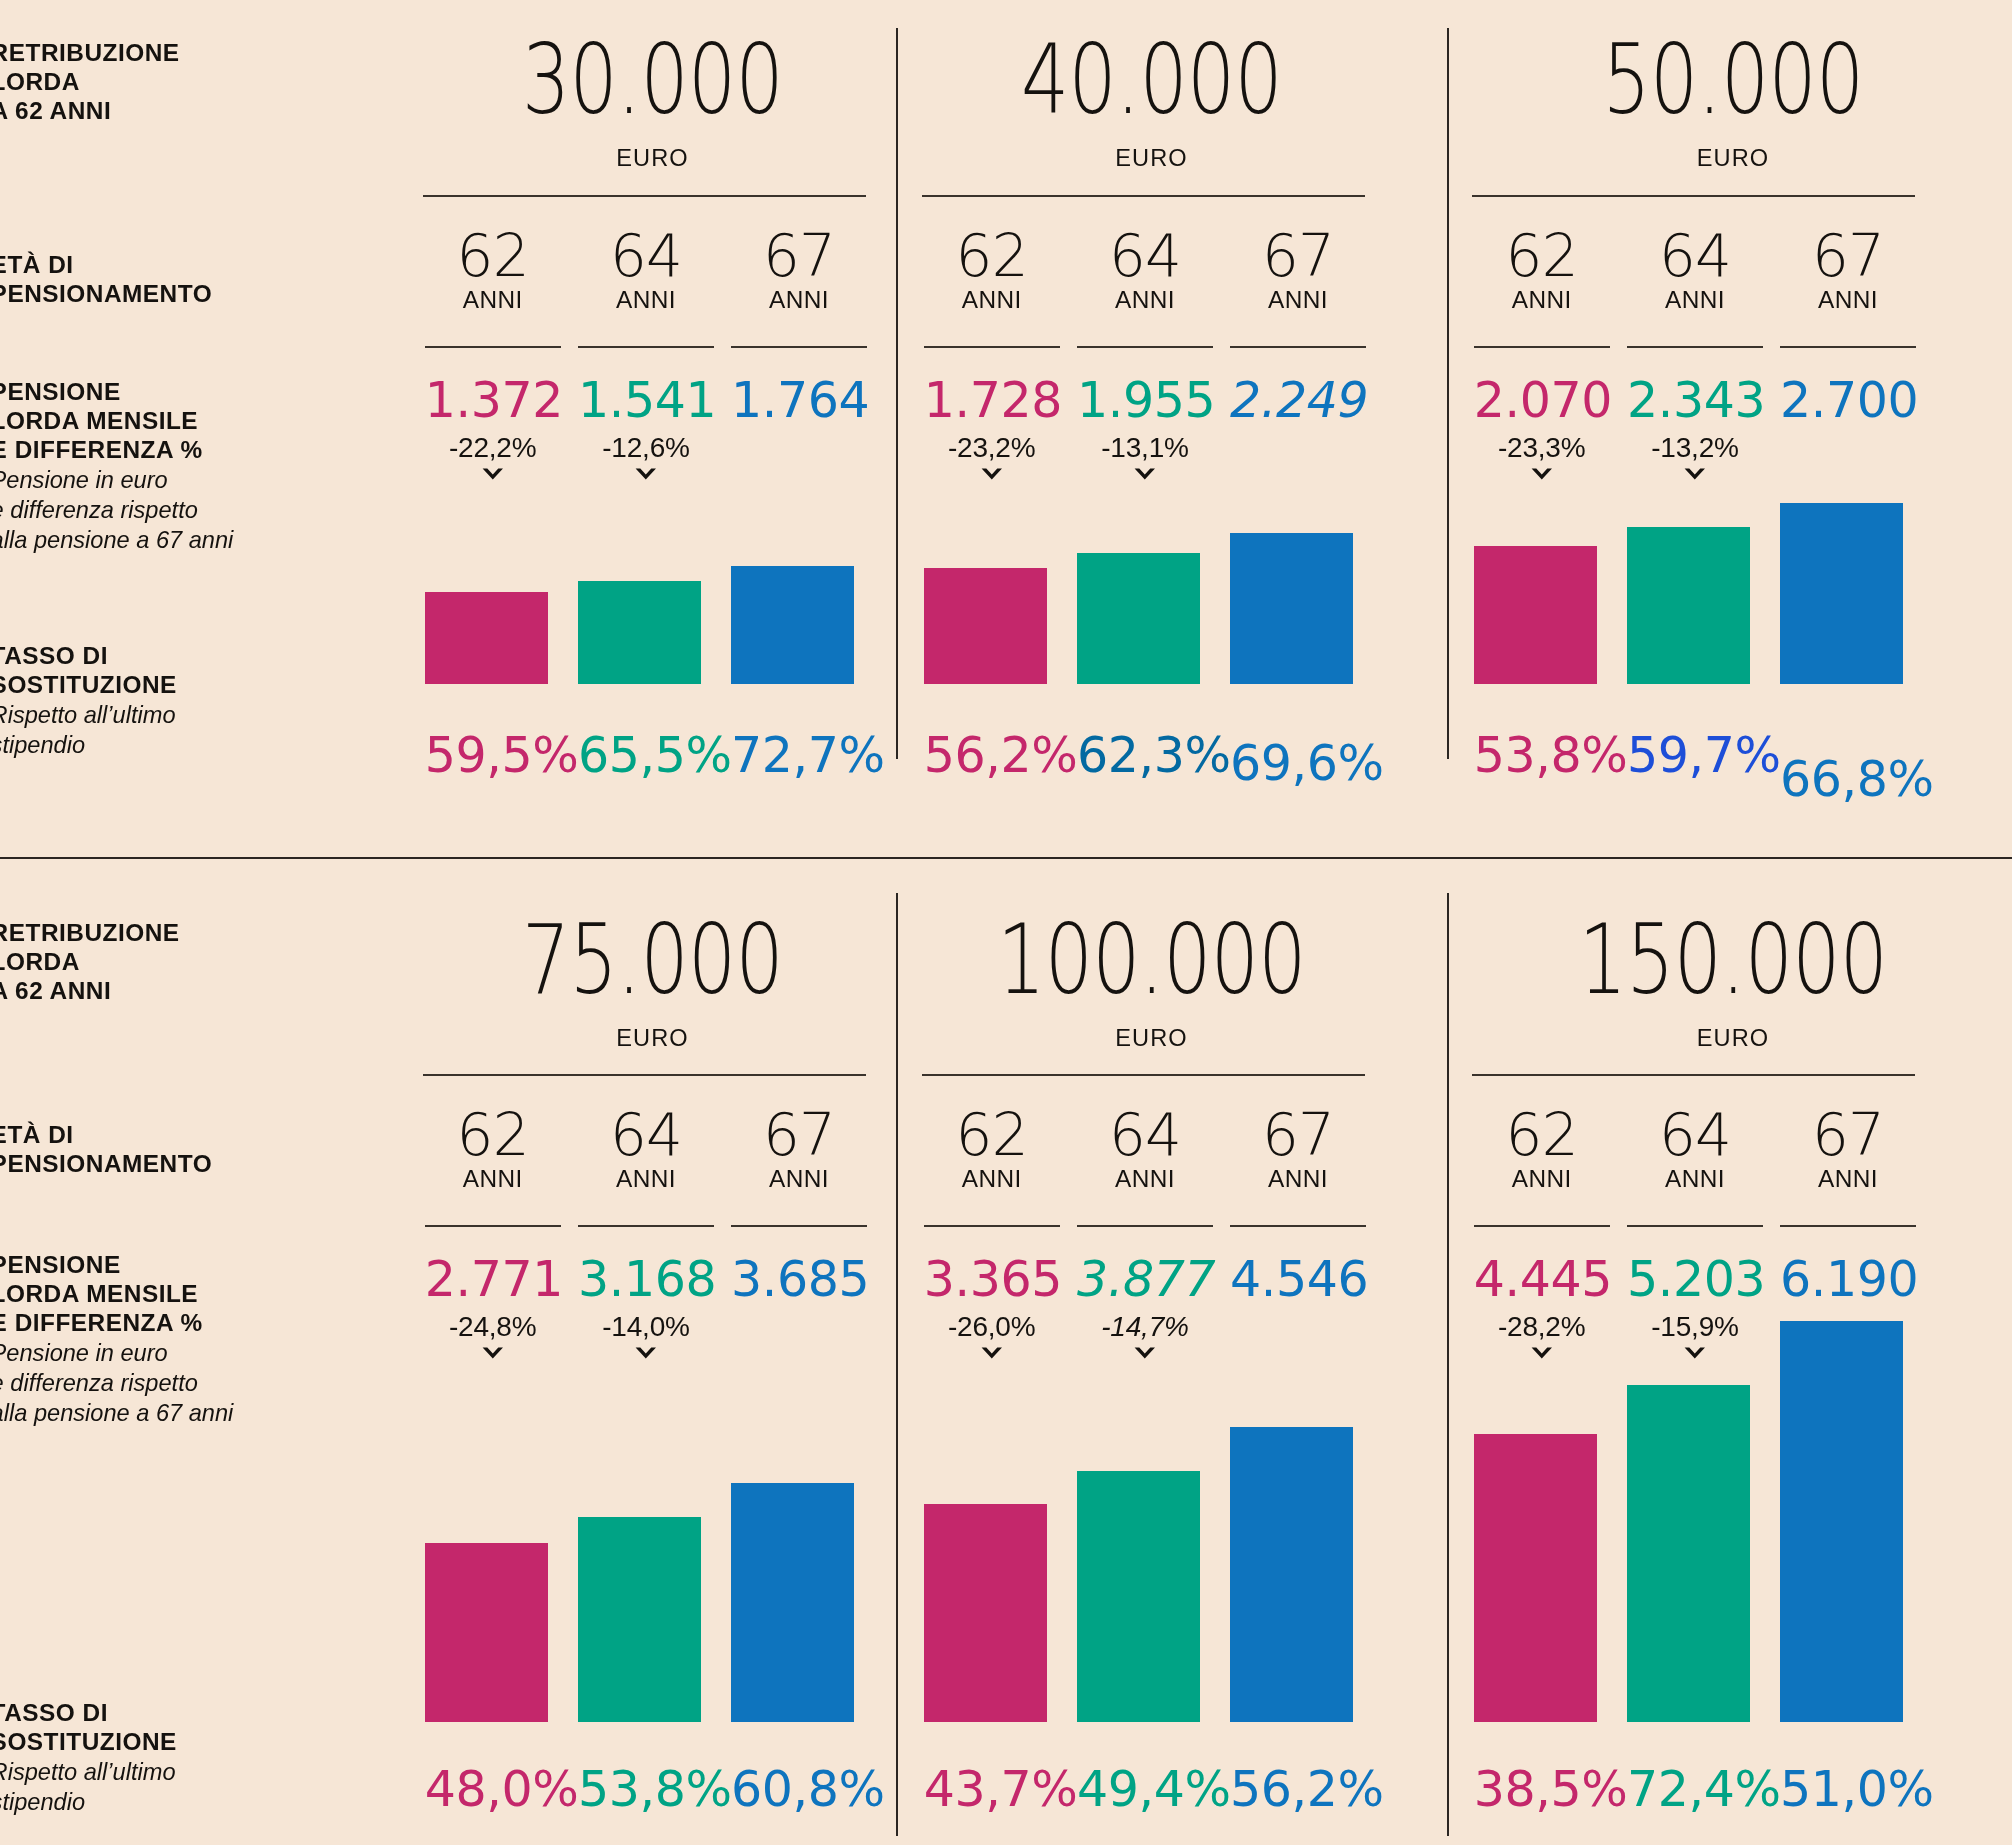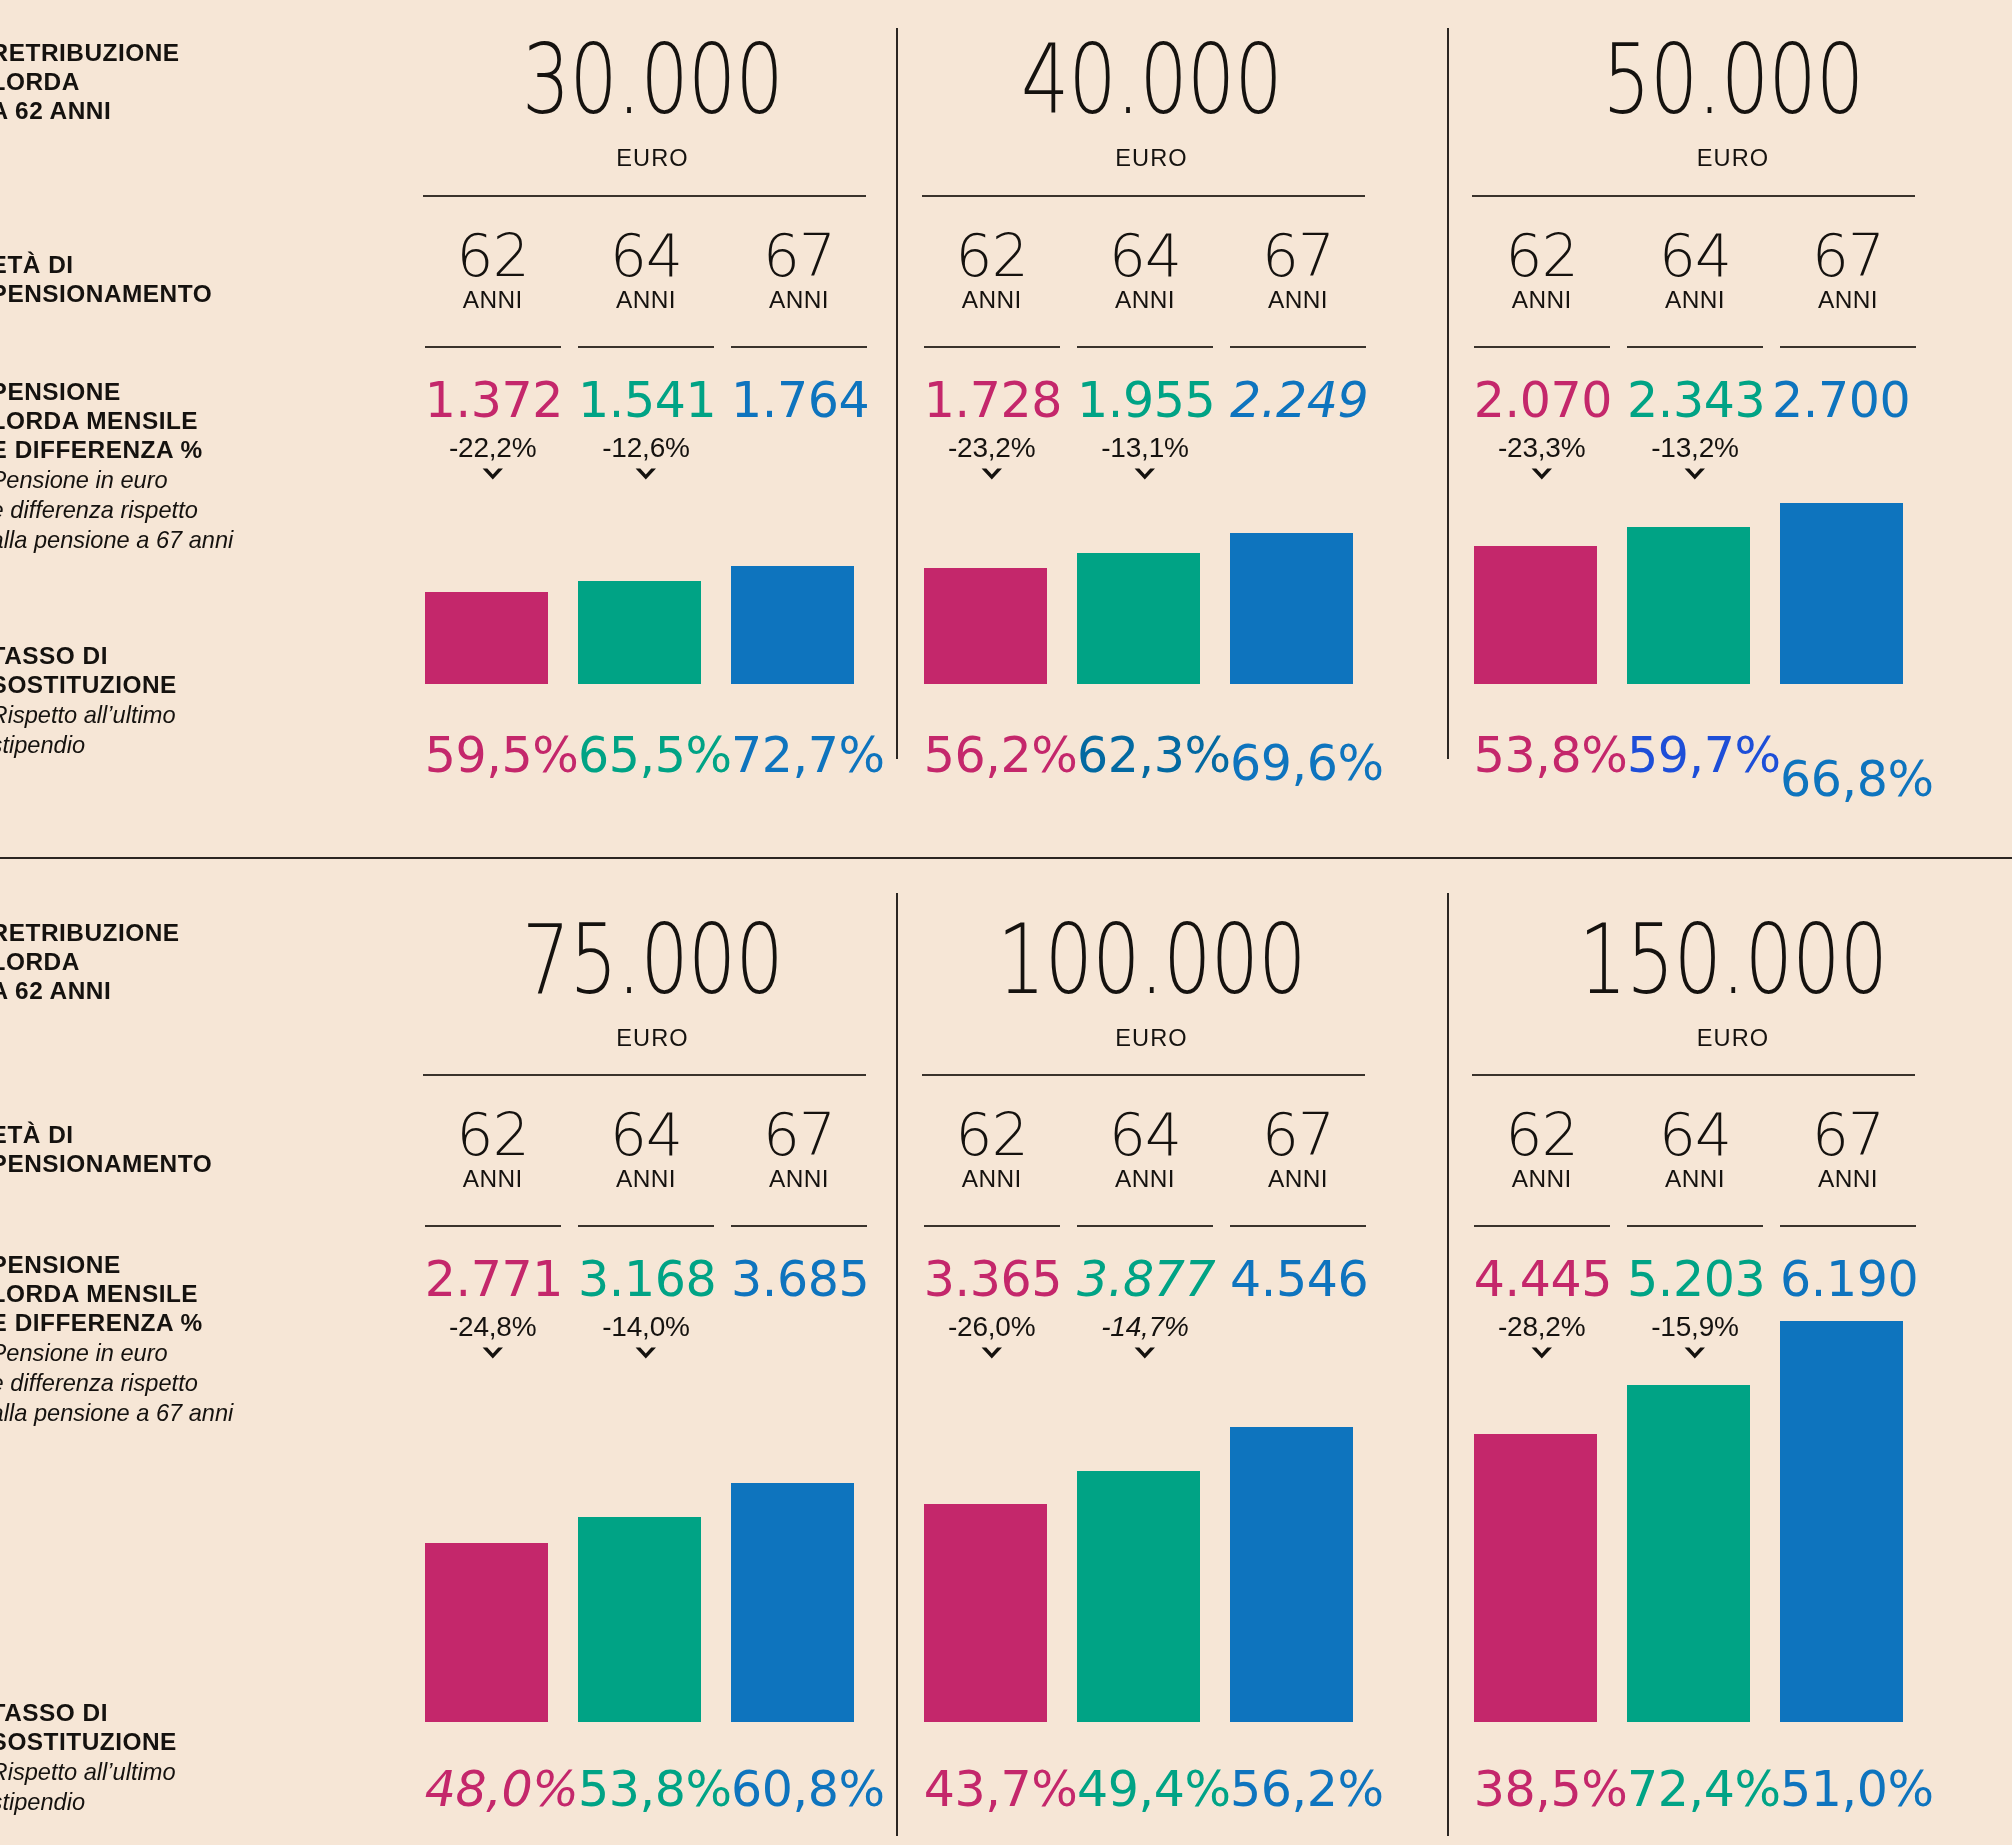--- a/index.html
+++ b/index.html
@@ -287,21 +287,21 @@
               <path d="M2 2 L15 16 L28 2 L22 2 L15 9.5 L8 2 Z" fill="#15120f"></path>
             </svg>
           </div>
           <div class="pcell" style="top: 376px; left: 169px; width: 136px;">
             <div class="val c1" style="color: rgb(0, 163, 133);">2.343</div>
             <div class="diff">-13,2%</div>
             <svg width="23.6" height="15.7" viewBox="0 0 30 20" class="chevsvg">
               <path d="M2 2 L15 16 L28 2 L22 2 L15 9.5 L8 2 Z" fill="#15120f"></path>
             </svg>
           </div>
-          <div class="pcell" style="top: 376px; left: 314px; width: 136px;">
+          <div class="pcell" style="top: 376px; left: 322px; width: 136px;">
             <div class="val c2" style="color: rgb(14, 116, 190);">2.700</div>
           </div>
           <div class="bars" style="top: 503px; left: 0px; width: 550px; height: 181px;">
             <div class="bar b0" style="left: 15.7px; width: 123px; height: 138px; background: rgb(196, 39, 107);"></div>
             <div class="bar b1" style="left: 169px; width: 123px; height: 157px; background: rgb(0, 163, 133);"></div>
             <div class="bar b2" style="left: 322px; width: 123px; height: 181px; background: rgb(14, 116, 190);"></div>
           </div>
           <div class="scell" style="top: 731px; left: 15.7px; width: 136px;">
             <div class="rate" style="color: rgb(196, 39, 107);">53,8%</div>
           </div>
@@ -351,21 +351,21 @@
           </div>
           <div class="pcell" style="top: 386px; left: 322px; width: 136px;">
             <div class="val c2" style="color: rgb(14, 116, 190);">3.685</div>
           </div>
           <div class="bars" style="top: 452px; left: 0px; width: 487px; height: 401px;">
             <div class="bar b0" style="left: 15.7px; width: 123px; height: 179px; background: rgb(196, 39, 107);"></div>
             <div class="bar b1" style="left: 169px; width: 123px; height: 205px; background: rgb(0, 163, 133);"></div>
             <div class="bar b2" style="left: 322px; width: 123px; height: 239px; background: rgb(14, 116, 190);"></div>
           </div>
           <div class="scell" style="top: 896px; left: 15.7px; width: 136px;">
-            <div class="rate" style="color: rgb(196, 39, 107); font-style: italic;">48,0%</div>
+            <div class="rate" style="color: rgb(196, 39, 107);">48,0%</div>
           </div>
           <div class="scell" style="top: 896px; left: 169px; width: 136px;">
             <div class="rate" style="color: rgb(0, 163, 133);">53,8%</div>
           </div>
           <div class="scell" style="top: 896px; left: 322px; width: 136px;">
             <div class="rate" style="color: rgb(14, 116, 190);">60,8%</div>
           </div>
         </div>
         <div class="panel" style="left: 908px; width: 487px; position: absolute; top: 0px; height: 100%;">
           <div class="headline" style="top: 42px;">100.000</div>

